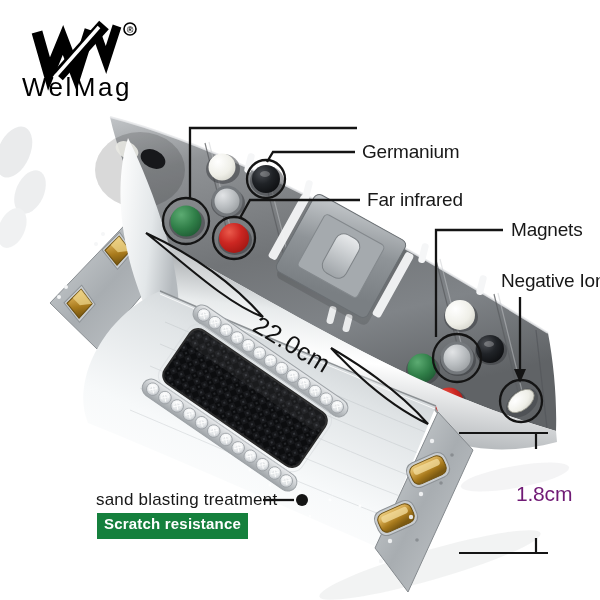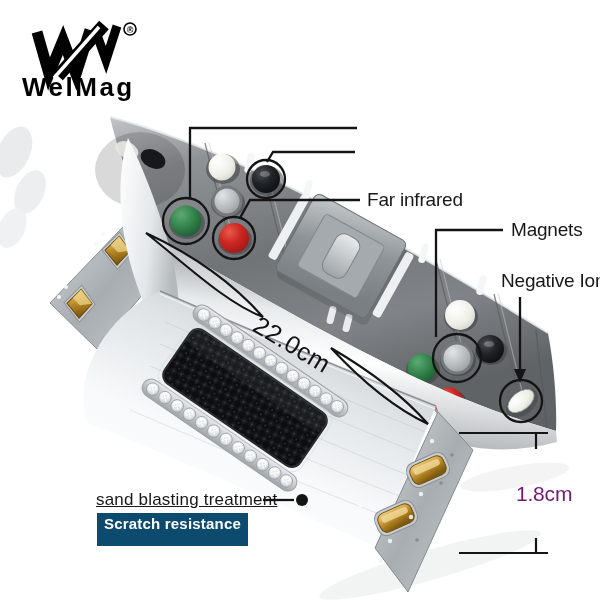--- a/index.html
+++ b/index.html
@@ -2,26 +2,26 @@
 <html><head>
 <meta charset="utf-8">
 <style>
   html,body{margin:0;padding:0;background:#ffffff;}
   #stage{position:relative;width:600px;height:600px;background:#ffffff;overflow:hidden;
          font-family:"Liberation Sans",sans-serif;}
   #photo{position:absolute;left:0;top:0;}
   .lbl{position:absolute;font-size:19px;color:#181818;white-space:nowrap;letter-spacing:-0.2px;}
   #lbl-length{width:104px;text-align:center;transform:rotate(31deg);transform-origin:50% 50%;
               font-size:25px;font-weight:500;letter-spacing:0.5px;color:#111;}
-  #lbl-sand{font-size:17px;letter-spacing:0.2px;text-decoration:underline;}
-  #badge-scratch{position:absolute;background:#0c4a6e;color:#ffffff;font-size:15px;
-                 font-weight:600;padding:2px 7px 14px 7px;letter-spacing:0.2px;}
+  #lbl-sand{font-size:17px;letter-spacing:0.2px;}
+  #badge-scratch{position:absolute;background:#15803d;color:#ffffff;font-size:15px;
+                 font-weight:600;padding:2px 7px 7px 7px;letter-spacing:0.2px;}
   #lbl-width{font-size:21px;color:#701a75;}
   #logo{position:absolute;left:20px;top:12px;width:150px;height:95px;}
-  #brand-name{position:absolute;left:22px;top:72px;font-size:26px;font-weight:700;
+  #brand-name{position:absolute;left:22px;top:72px;font-size:26px;font-weight:400;
               letter-spacing:2.5px;color:#000;}
 </style>
 </head>
 <body>
 
 <div id="stage">
 
 <svg id="photo" width="600" height="600" viewBox="0 0 600 600">
   <defs>
     <linearGradient id="gInner" x1="0" y1="0" x2="0.35" y2="1">
@@ -335,20 +335,21 @@
     <path d="M76,20 L86,48 L97,14" fill="none" stroke="#000000" stroke-width="9"></path>
     <path d="M34,66 L79,15" stroke="#ffffff" stroke-width="3.5"></path>
   </g>
   <g>
     <circle cx="110" cy="17" r="6" fill="none" stroke="#000000" stroke-width="1.6"></circle>
     <text x="110" y="20.5" text-anchor="middle" font-size="9" font-weight="bold" fill="#000000" font-family="Liberation Sans, sans-serif">®</text>
   </g>
 </svg>
 <div id="brand-name">WelMag</div>
 
+<div class="lbl" style="left:362px;top:141px">Germanium</div>
 <div class="lbl" style="left:367px;top:189px">Far infrared</div>
 <div class="lbl" style="left:511px;top:219px">Magnets</div>
 <div class="lbl" style="left:501px;top:270px">Negative Ion</div>
 
 <div class="lbl" id="lbl-length" style="left:240px;top:330px">22.0cm</div>
 <div class="lbl" id="lbl-width" style="left:516px;top:482px">1.8cm</div>
 
 <div class="lbl" id="lbl-sand" style="left:96px;top:490px">sand blasting treatment</div>
 <div id="badge-scratch" style="left:97px;top:513px">Scratch resistance</div>
 

